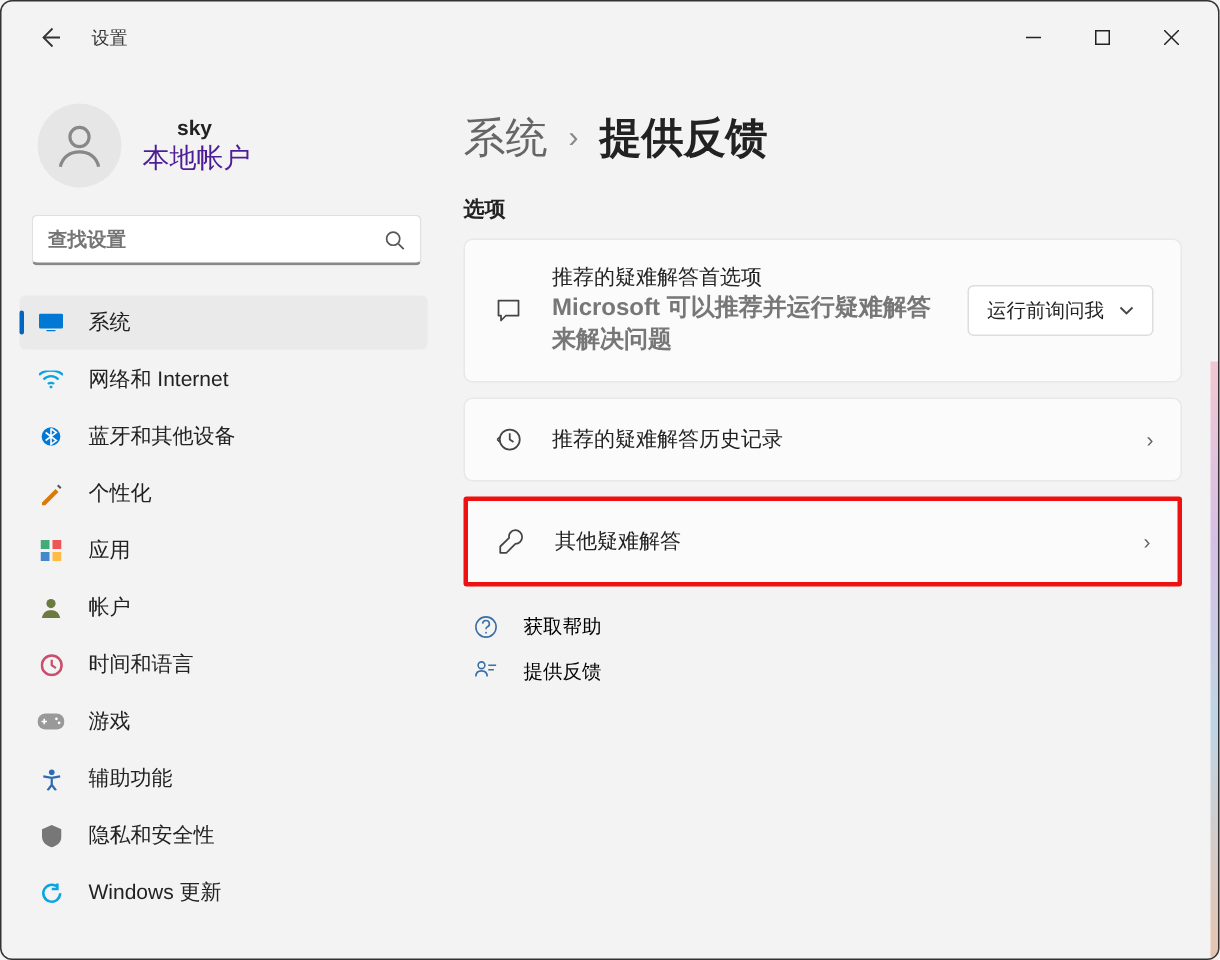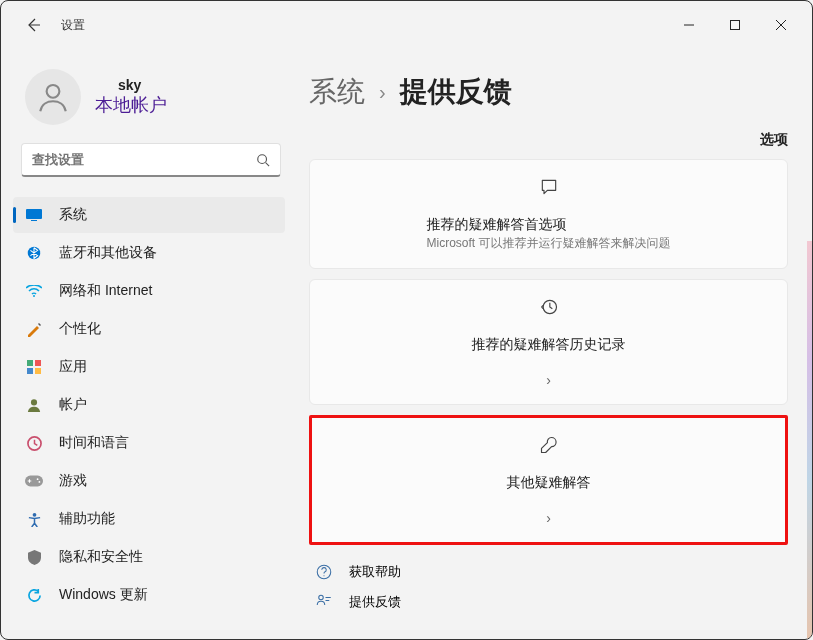--- a/index.html
+++ b/index.html
@@ -138,47 +138,45 @@
     font-size: 28px;
     color: #222;
     margin-bottom: 20px;
   }
   .breadcrumb .crumb-link { color: #666; cursor: pointer; }
   .breadcrumb .chev { color: #888; font-size: 20px; }
   .breadcrumb .current { font-weight: 600; }
   .section-label {
     font-size: 14px; font-weight: 600; color: #222;
     margin-bottom: 10px;
-    text-align: right;
   }
   .card {
     background: #fbfbfb;
     border: 1px solid #e8e8e8;
     border-radius: 6px;
     padding: 16px 18px;
     display: flex;
     align-items: center;
     gap: 18px;
     margin-bottom: 10px;
     min-height: 56px;
-    flex-direction: column;
   }
   .card.highlight {
     border: 3px solid #e11;
     border-radius: 2px;
   }
   .card-icon {
     width: 22px; height: 22px;
     display: flex; align-items: center; justify-content: center;
     flex-shrink: 0;
     color: #444;
   }
   .card-body { flex: 1; min-width: 0; }
   .card-title { font-size: 14px; color: #222; }
-  .card-sub { font-size: 12px; color: #777; line-height: 1.3; margin-top: 2px; }
+  .card-sub { font-size: 16px; color: #777; line-height: 1.3; margin-top: 2px; font-weight: bold; }
   .chevron-right { color: #666; font-size: 14px; }
   .dropdown {
     display: flex;
     align-items: center;
     gap: 10px;
     background: #fff;
     border: 1px solid #ddd;
     border-radius: 4px;
     height: 34px;
     padding: 0 12px;
@@ -281,35 +279,35 @@
           <span class="nav-icon">
             <svg width="16" height="12" viewBox="0 0 16 12">
               <rect x="0" y="0" width="16" height="10" rx="1" fill="#0078d4"></rect>
               <rect x="5" y="11" width="6" height="1" fill="#0078d4"></rect>
             </svg>
           </span>
           <span>系统</span>
         </div>
         <div class="nav-item">
           <span class="nav-icon">
+            <svg width="16" height="12" viewBox="0 0 16 12">
+              <path d="M0 3C4-1 12-1 16 3M3 6c3-3 7-3 10 0M6 9c1-1 3-1 4 0" fill="none" stroke="#0aa5e0" stroke-width="1.6"></path>
+              <circle cx="8" cy="11" r="1" fill="#0aa5e0"></circle>
+            </svg>
+          </span>
+          <span>网络和 Internet</span>
+        </div>
+        <div class="nav-item">
+          <span class="nav-icon">
             <svg width="14" height="16" viewBox="0 0 14 18">
               <circle cx="7" cy="9" r="7" fill="#0078d4"></circle>
               <path d="M7 3v12l4-3-8-6m0 6l8-6-4-3" fill="none" stroke="#fff" stroke-width="1.2"></path>
             </svg>
           </span>
           <span>蓝牙和其他设备</span>
-        </div>
-        <div class="nav-item">
-          <span class="nav-icon">
-            <svg width="16" height="12" viewBox="0 0 16 12">
-              <path d="M0 3C4-1 12-1 16 3M3 6c3-3 7-3 10 0M6 9c1-1 3-1 4 0" fill="none" stroke="#0aa5e0" stroke-width="1.6"></path>
-              <circle cx="8" cy="11" r="1" fill="#0aa5e0"></circle>
-            </svg>
-          </span>
-          <span>网络和 Internet</span>
         </div>
         <div class="nav-item">
           <span class="nav-icon">
             <svg width="16" height="16" viewBox="0 0 16 16">
               <path d="M2 14l9-9 2 2-9 9H2v-2z" fill="#d97a0b"></path>
               <path d="M12 3l1-1 2 2-1 1z" fill="#555"></path>
             </svg>
           </span>
           <span>个性化</span>
         </div>
@@ -393,20 +391,26 @@
 
     <div class="card">
       <div class="card-icon">
         <svg width="20" height="20" viewBox="0 0 24 24">
             <path d="M4 4h16v12H10l-4 4v-4H4z" fill="none" stroke="#444" stroke-width="1.4" stroke-linejoin="round"></path>
           </svg>
       </div>
       <div class="card-body">
         <div class="card-title">推荐的疑难解答首选项</div>
         <div class="card-sub">Microsoft 可以推荐并运行疑难解答来解决问题</div>
+      </div>
+      <div class="dropdown">
+        <span>运行前询问我</span>
+        <svg width="10" height="10" viewBox="0 0 10 10">
+            <path d="M1 3l4 4 4-4" fill="none" stroke="#444" stroke-width="1.2"></path>
+          </svg>
       </div>
     </div>
 
     <div class="card">
       <div class="card-icon">
         <svg width="20" height="20" viewBox="0 0 24 24">
             <circle cx="13" cy="12" r="8" fill="none" stroke="#444" stroke-width="1.4"></circle>
             <path d="M13 7v5l3 2" fill="none" stroke="#444" stroke-width="1.4"></path>
             <path d="M3 12l2-2m-2 2l2 2" fill="none" stroke="#444" stroke-width="1.4"></path>
           </svg>

